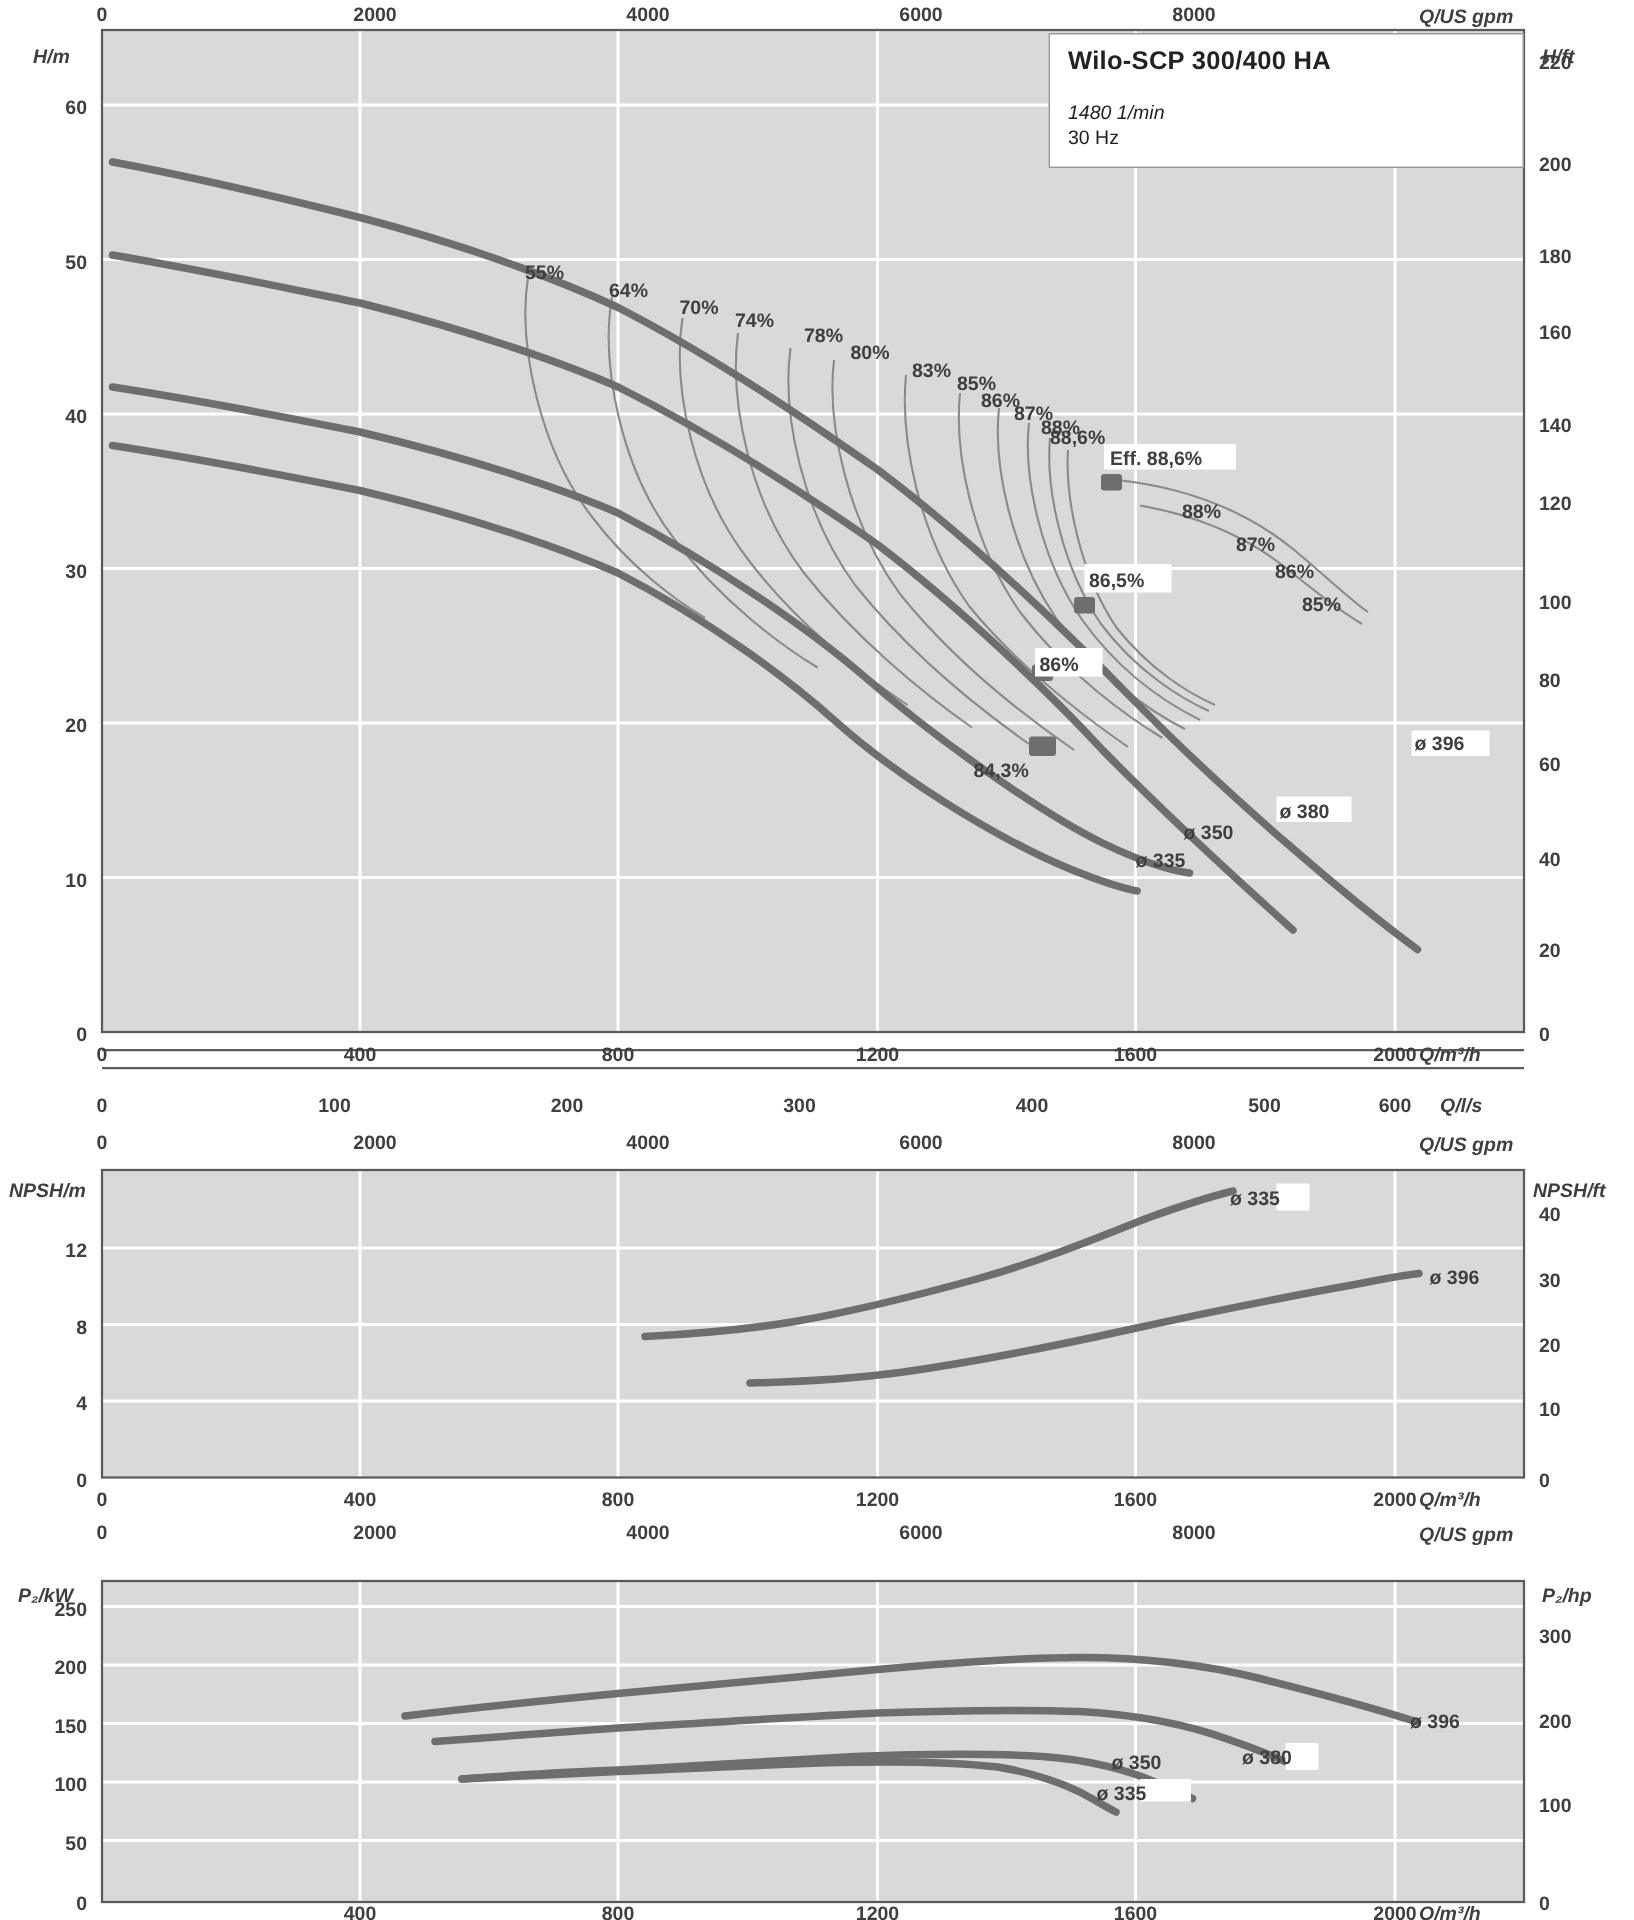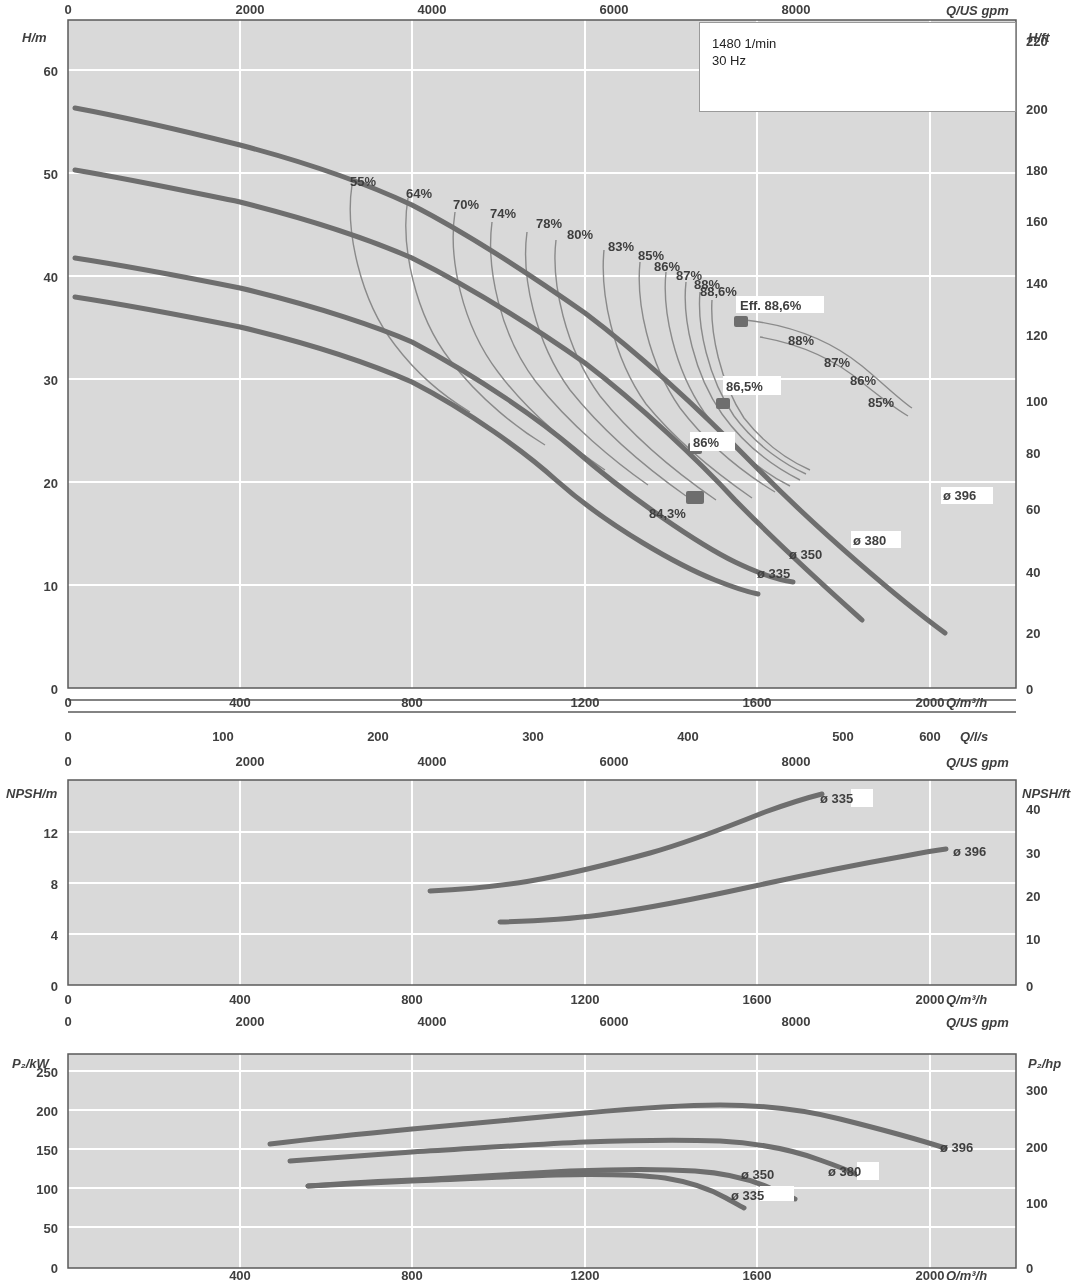--- a/index.html
+++ b/index.html
@@ -177,21 +177,22 @@
     <rect class="lblbg" x="851" y="531" width="50" height="17"></rect>
     <text x="853" y="545">ø 380</text>
 
     <text x="789" y="559">ø 350</text>
     <text x="757" y="578">ø 335</text>
   </g>
 </svg>
 </div>
 
 <div class="titlebox" style="left:699px;top:22px;width:317px;height:90px;padding:8px 12px;box-sizing:border-box;">
-  <div class="t2" style="margin-top:5px;">1480 1/min</div>
+  <div class="t1">Wilo-SCP 300/400 HA</div>
+  <div class="t2" style="margin-top:16px;font-style:italic;">1480 1/min</div>
   <div class="t2" style="margin-top:2px;">30 Hz</div>
 </div>
 
 <div class="chart" style="left:0;top:752px;width:1089px;height:265px;">
 <svg width="1089" height="265" viewBox="0 0 1089 265">
   <rect class="plot" x="68" y="28" width="948" height="205"></rect>
   <g>
     <line class="gridline" x1="240" y1="28" x2="240" y2="233"></line>
     <line class="gridline" x1="412" y1="28" x2="412" y2="233"></line>
     <line class="gridline" x1="585" y1="28" x2="585" y2="233"></line>

